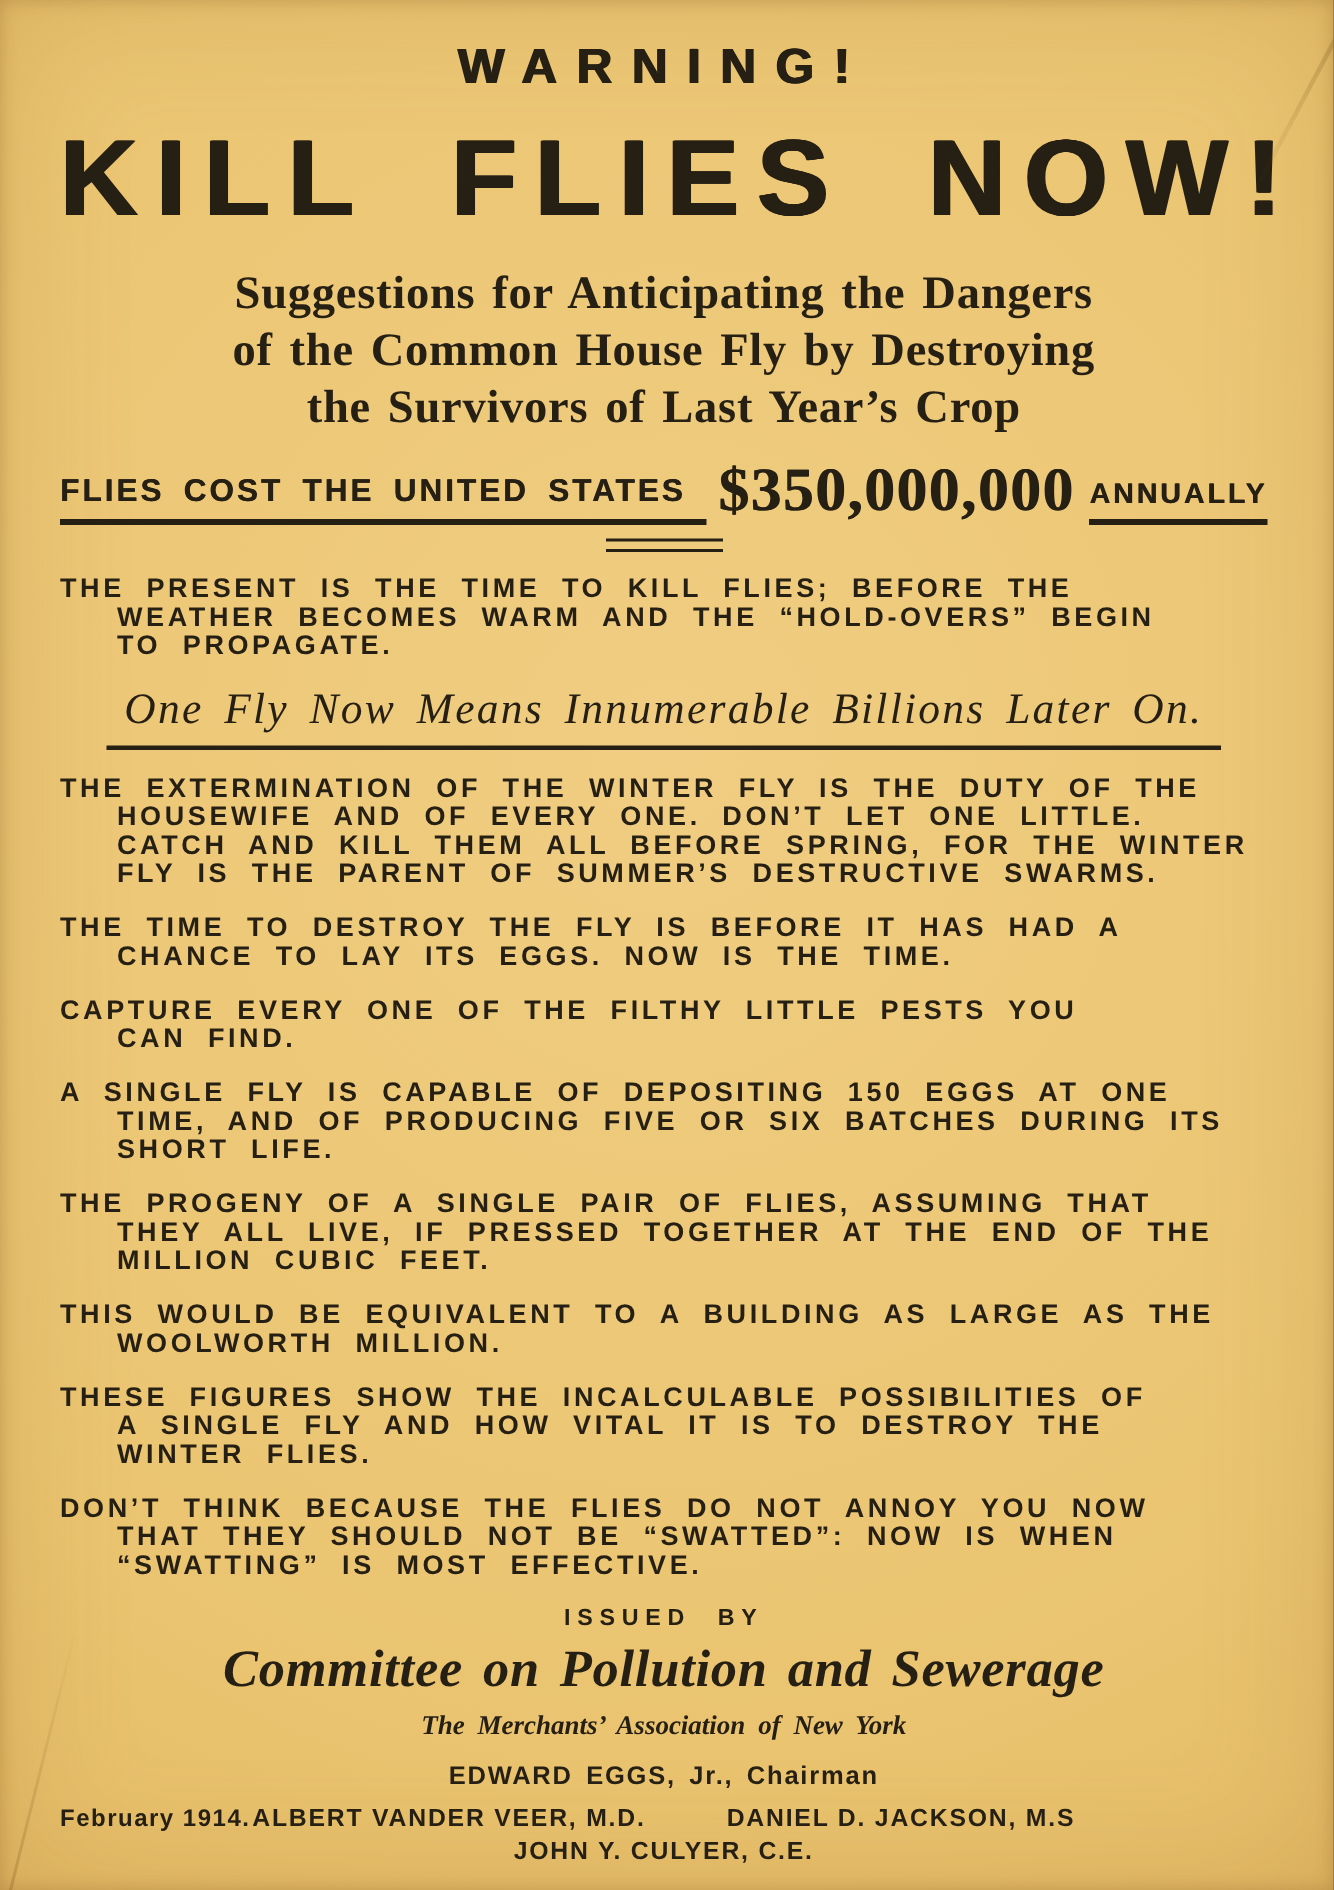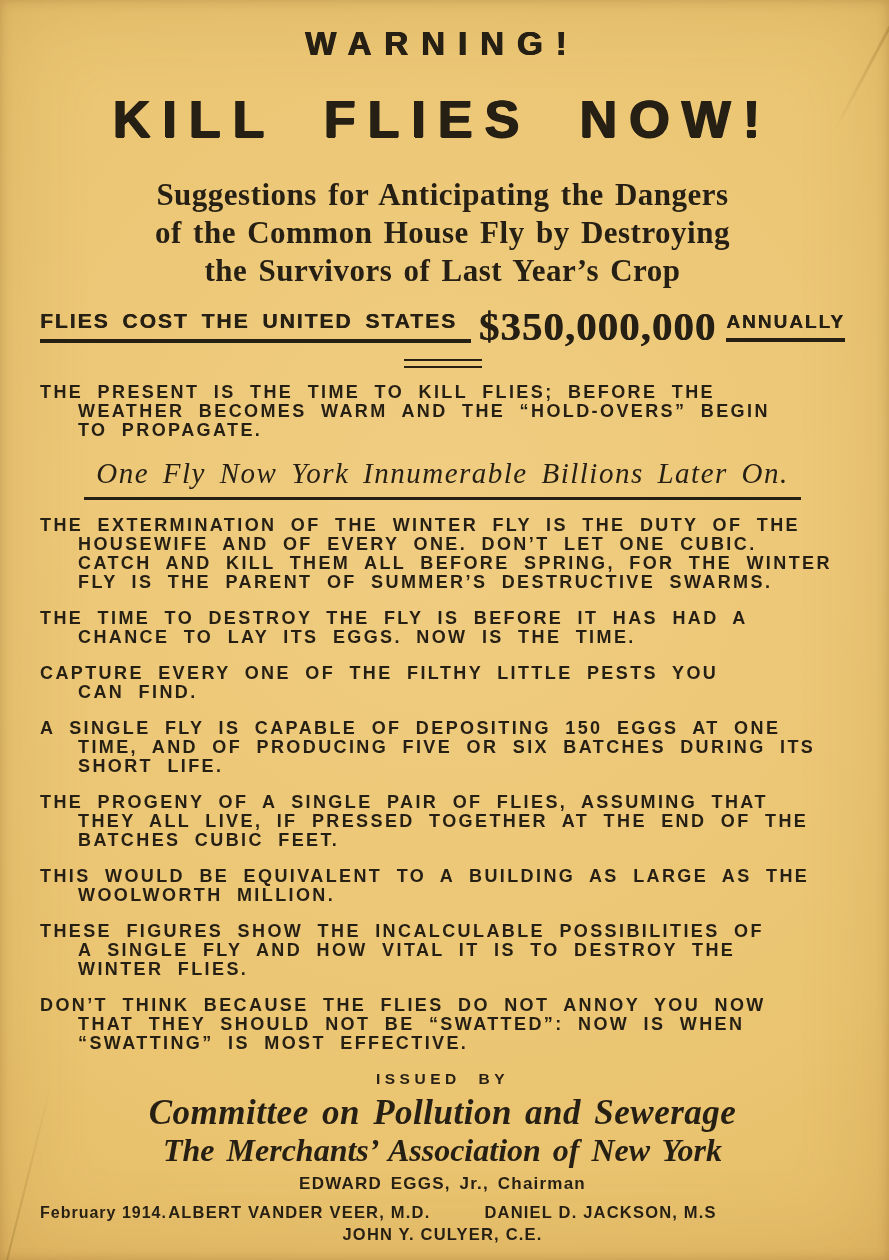--- a/index.html
+++ b/index.html
@@ -21,33 +21,33 @@
     background:linear-gradient(to bottom, rgba(120,85,25,.35), rgba(120,85,25,0));}
   .crease.bl{left:26px;bottom:-20px;width:2px;height:200px;transform:rotate(14deg);
     background:linear-gradient(to top, rgba(120,85,25,.30), rgba(120,85,25,0));}
 
   .warning{
     text-align:center;font-weight:bold;font-size:33px;line-height:36px;
     letter-spacing:13px;margin:0 0 16px 0;
     text-shadow:.6px 0 currentColor,-.6px 0 currentColor;
   }
   .headline{
-    text-align:center;font-weight:bold;font-size:52px;line-height:82px;
+    text-align:center;font-weight:bold;font-size:72px;line-height:82px;
     letter-spacing:12px;word-spacing:22px;margin:0 0 16px 0;
     text-shadow:.9px 0 currentColor,-.9px 0 currentColor,0 .6px currentColor;
     white-space:nowrap;
   }
   .subtitle{
     font-family:"Liberation Serif", serif;font-weight:bold;
     font-size:31px;line-height:38px;text-align:center;
     letter-spacing:.5px;word-spacing:3px;margin-bottom:12px;
   }
   .subtitle .line.cont{padding-left:0;}
 
-  .cost-line{display:flex;align-items:center;margin-top:4px;}
+  .cost-line{display:flex;align-items:flex-end;margin-top:4px;}
   .cost-prefix{
     flex:1;font-weight:bold;font-size:21px;letter-spacing:2px;word-spacing:5px;
     border-bottom:4px solid #261f14;padding-bottom:6px;margin-right:8px;
     text-shadow:.4px 0 currentColor;white-space:nowrap;
   }
   .cost-amount{
     font-family:"Liberation Serif", serif;font-weight:bold;font-size:41px;
     letter-spacing:1px;margin-right:10px;white-space:nowrap;
     text-shadow:.5px 0 currentColor;
   }
@@ -82,21 +82,21 @@
     text-align:center;font-weight:bold;font-size:15.5px;
     letter-spacing:4.5px;word-spacing:9px;margin-bottom:4px;
   }
   .committee{
     text-align:center;font-family:"Liberation Serif", serif;
     font-style:italic;font-weight:bold;font-size:35px;line-height:42px;
     letter-spacing:.5px;word-spacing:4px;white-space:nowrap;
   }
   .association{
     text-align:center;font-family:"Liberation Serif", serif;
-    font-style:italic;font-weight:bold;font-size:32px;line-height:30px;
+    font-style:italic;font-weight:bold;font-size:18px;line-height:30px;
     word-spacing:4px;margin-top:1px;
   }
   .chairman{
     text-align:center;font-weight:bold;font-size:17px;
     letter-spacing:1.2px;word-spacing:3px;margin-top:9px;
   }
   .members-row{
     position:relative;display:flex;justify-content:center;gap:54px;
     font-weight:bold;font-size:16.5px;letter-spacing:1.2px;margin-top:9px;
     white-space:nowrap;
@@ -135,47 +135,47 @@
 
   <div class="double-rule"></div>
 
   <div class="para">
       <div class="line">THE PRESENT IS THE TIME TO KILL FLIES; BEFORE THE</div>
       <div class="line cont">WEATHER BECOMES WARM AND THE “HOLD-OVERS” BEGIN</div>
       <div class="line cont">TO PROPAGATE.</div>
     </div>
 
   <div class="slogan-wrap">
-    <span class="slogan">One Fly Now York Innumerable Billions Later On.</span>
+    <span class="slogan">One Fly Now Means Innumerable Billions Later On.</span>
   </div>
 
   <div>
       <div class="para">
         <div class="line">THE EXTERMINATION OF THE WINTER FLY IS THE DUTY OF THE</div>
-        <div class="line cont">HOUSEWIFE AND OF EVERY ONE.  DON’T LET ONE CUBIC.</div>
+        <div class="line cont">HOUSEWIFE AND OF EVERY ONE.  DON’T LET ONE LITTLE.</div>
         <div class="line cont">CATCH AND KILL THEM ALL BEFORE SPRING, FOR THE WINTER</div>
         <div class="line cont">FLY IS THE PARENT OF SUMMER’S DESTRUCTIVE SWARMS.</div>
       </div>
       <div class="para">
         <div class="line">THE TIME TO DESTROY THE FLY IS BEFORE IT HAS HAD A</div>
         <div class="line cont">CHANCE TO LAY ITS EGGS.  NOW IS THE TIME.</div>
       </div>
       <div class="para">
         <div class="line">CAPTURE EVERY ONE OF THE FILTHY LITTLE PESTS YOU</div>
         <div class="line cont">CAN FIND.</div>
       </div>
       <div class="para">
         <div class="line">A SINGLE FLY IS CAPABLE OF DEPOSITING 150 EGGS AT ONE</div>
         <div class="line cont">TIME, AND OF PRODUCING FIVE OR SIX BATCHES DURING ITS</div>
         <div class="line cont">SHORT LIFE.</div>
       </div>
       <div class="para">
         <div class="line">THE PROGENY OF A SINGLE PAIR OF FLIES, ASSUMING THAT</div>
         <div class="line cont">THEY ALL LIVE, IF PRESSED TOGETHER AT THE END OF THE</div>
-        <div class="line cont">BATCHES CUBIC FEET.</div>
+        <div class="line cont">MILLION CUBIC FEET.</div>
       </div>
       <div class="para">
         <div class="line">THIS WOULD BE EQUIVALENT TO A BUILDING AS LARGE AS THE</div>
         <div class="line cont">WOOLWORTH MILLION.</div>
       </div>
       <div class="para">
         <div class="line">THESE FIGURES SHOW THE INCALCULABLE POSSIBILITIES OF</div>
         <div class="line cont">A SINGLE FLY AND HOW VITAL IT IS TO DESTROY THE</div>
         <div class="line cont">WINTER FLIES.</div>
       </div>

